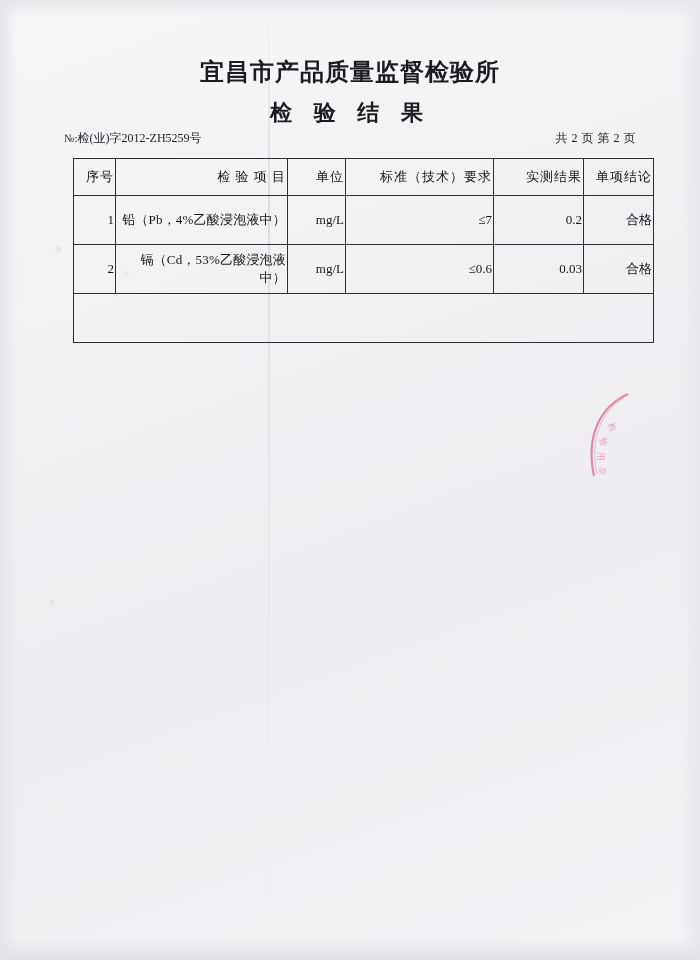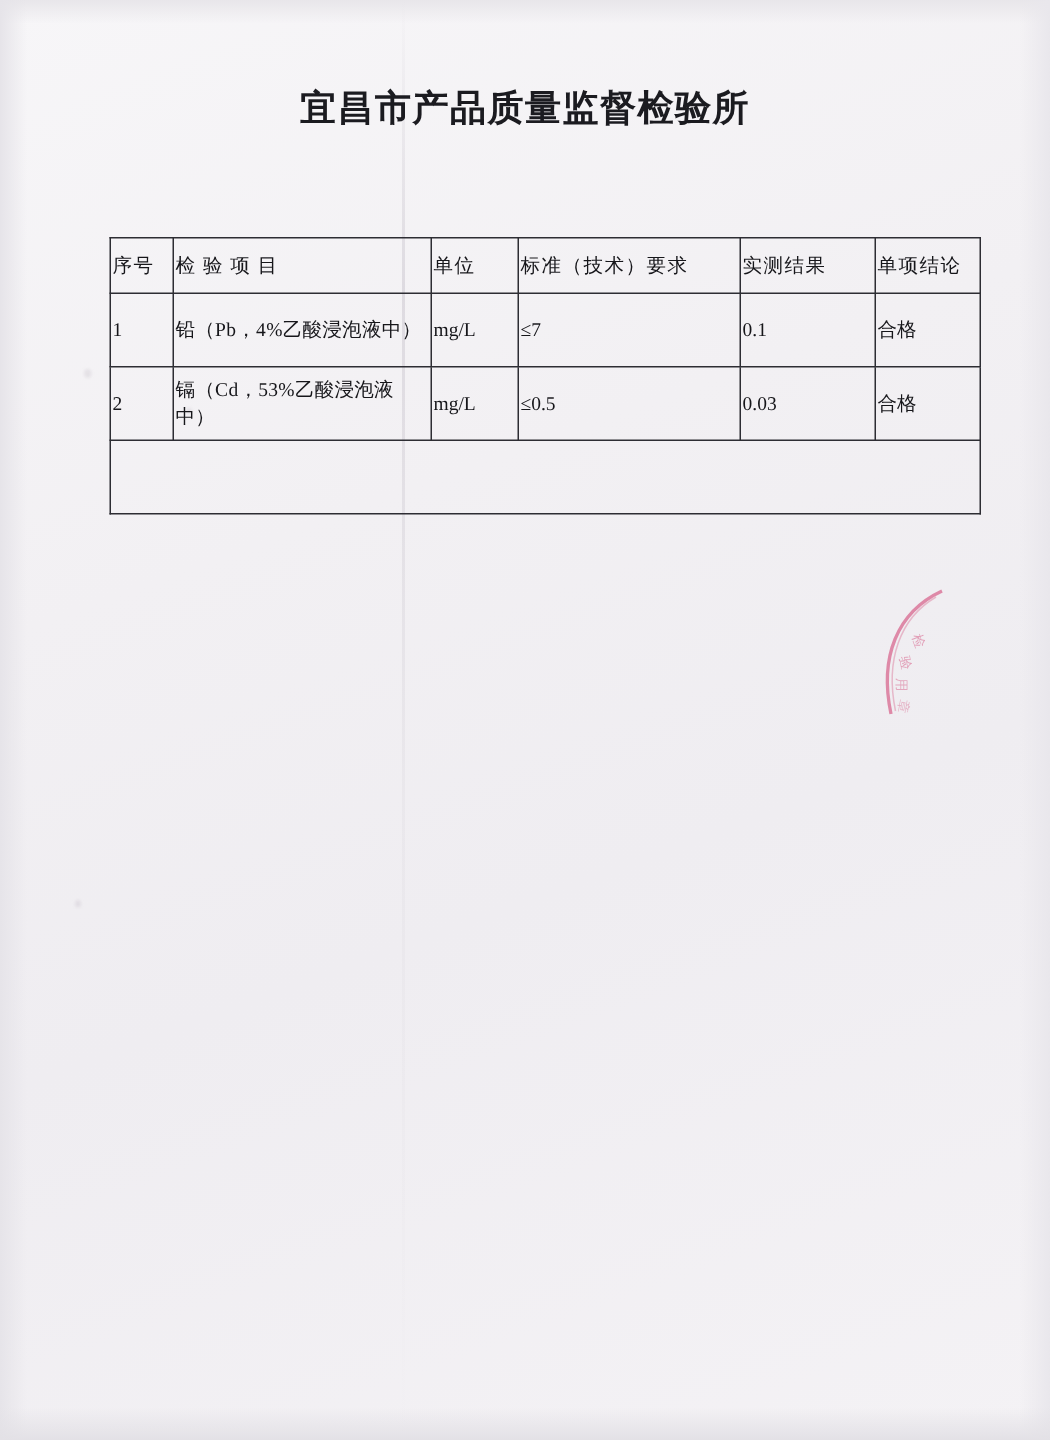--- a/index.html
+++ b/index.html
@@ -90,21 +90,21 @@
     height: 742px;
   }
   table.result-table {
     border-collapse: collapse;
     width: 560px;
     table-layout: fixed;
   }
   table.result-table th,
   table.result-table td {
     border: 1px solid #2d2d33;
-    text-align: left;
+    text-align: right;
     vertical-align: middle;
     color: #16161a;
     font-weight: normal;
   }
   table.result-table thead th {
     height: 34px;
     font-size: 13px;
     letter-spacing: 1px;
   }
   table.result-table tbody td {
@@ -165,22 +165,29 @@
   <div class="paper-edge-right"></div>
   <div class="paper-edge-bottom"></div>
   <div class="crease"></div>
 
   <div class="smudge" style="left:56px; top:246px; width:5px; height:6px;"></div>
   <div class="smudge" style="left:50px; top:600px; width:4px; height:5px;"></div>
   <div class="smudge" style="left:124px; top:272px; width:4px; height:4px;"></div>
 
   <div class="title-block">
     <div class="doc-title">宜昌市产品质量监督检验所</div>
-  </div>
-
+    <div class="doc-subtitle">检 验 结 果</div>
+  </div>
+
+  <div class="meta-row">
+    <div class="meta-left">
+      <span class="no-label">№:</span><span>检(业)字2012-ZH5259号</span>
+    </div>
+    <div class="meta-right">共 2 页 第 2 页</div>
+  </div>
 
   <div class="table-wrap">
     <table class="result-table">
       <colgroup>
         <col style="width:42px">
         <col style="width:172px">
         <col style="width:58px">
         <col style="width:148px">
         <col style="width:90px">
         <col style="width:70px">
@@ -194,28 +201,28 @@
           <th>实测结果</th>
           <th>单项结论</th>
         </tr>
       </thead>
       <tbody>
         <tr>
           <td class="c-seq">1</td>
           <td class="c-item">铅（Pb，4%乙酸浸泡液中）</td>
           <td class="c-unit">mg/L</td>
           <td class="c-req">≤7</td>
-          <td class="c-meas">0.1</td>
+          <td class="c-meas">0.2</td>
           <td class="c-concl">合格</td>
         </tr>
         <tr>
           <td class="c-seq">2</td>
           <td class="c-item">镉（Cd，53%乙酸浸泡液中）</td>
           <td class="c-unit">mg/L</td>
-          <td class="c-req">≤0.5</td>
+          <td class="c-req">≤0.6</td>
           <td class="c-meas">0.03</td>
           <td class="c-concl">合格</td>
         </tr>
         <tr>
           <td class="blank-body-cell" colspan="6"></td>
         </tr>
       </tbody>
     </table>
   </div>
 

